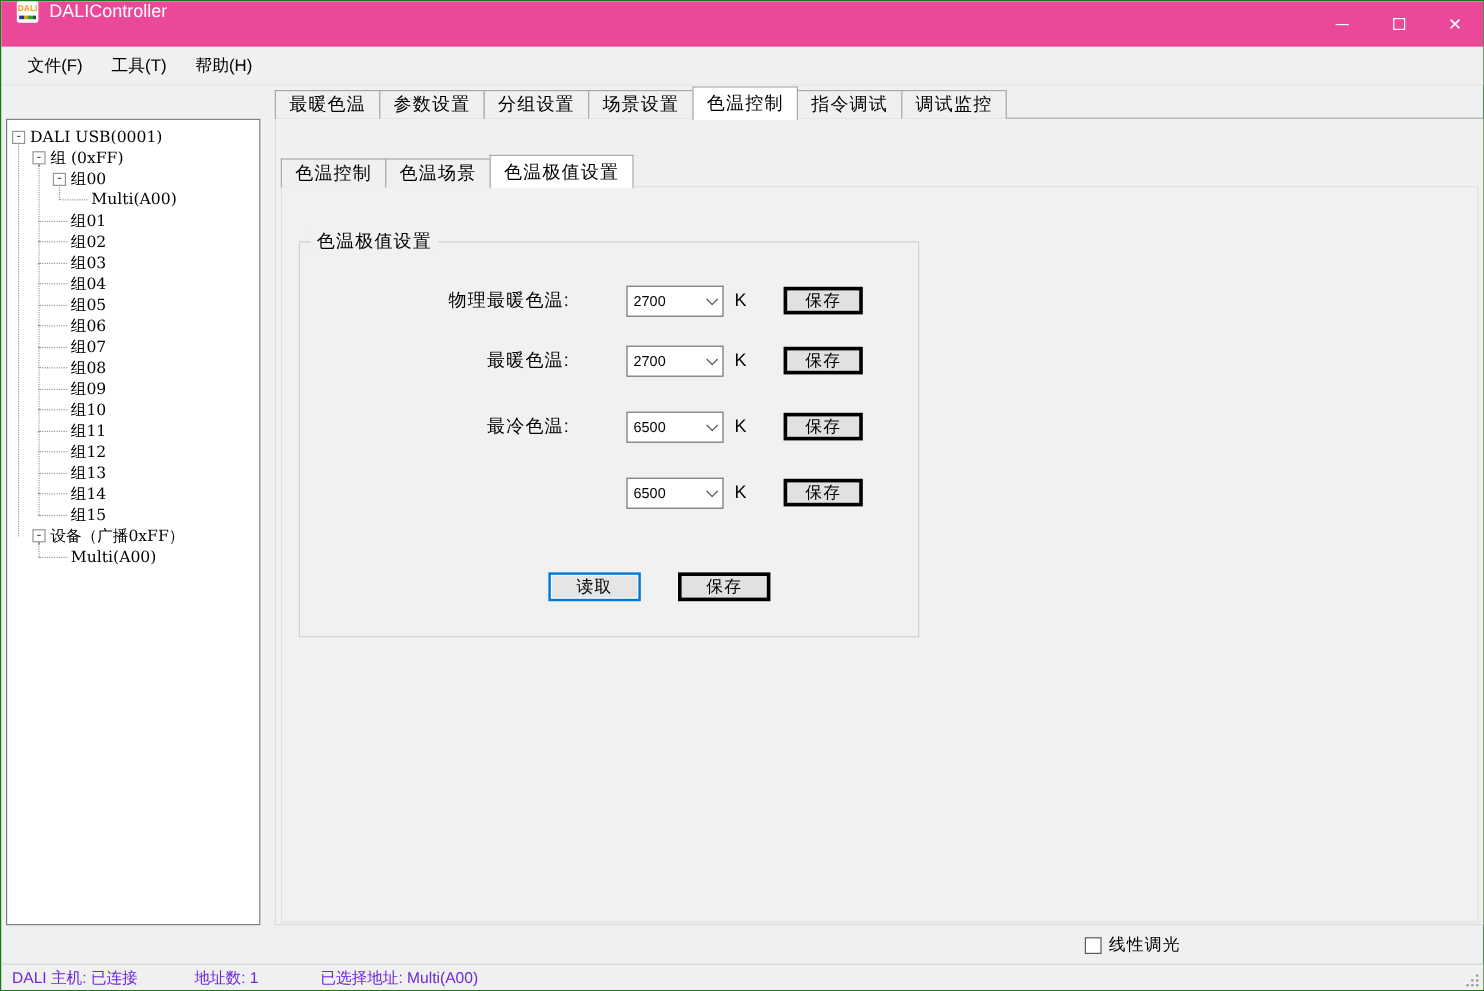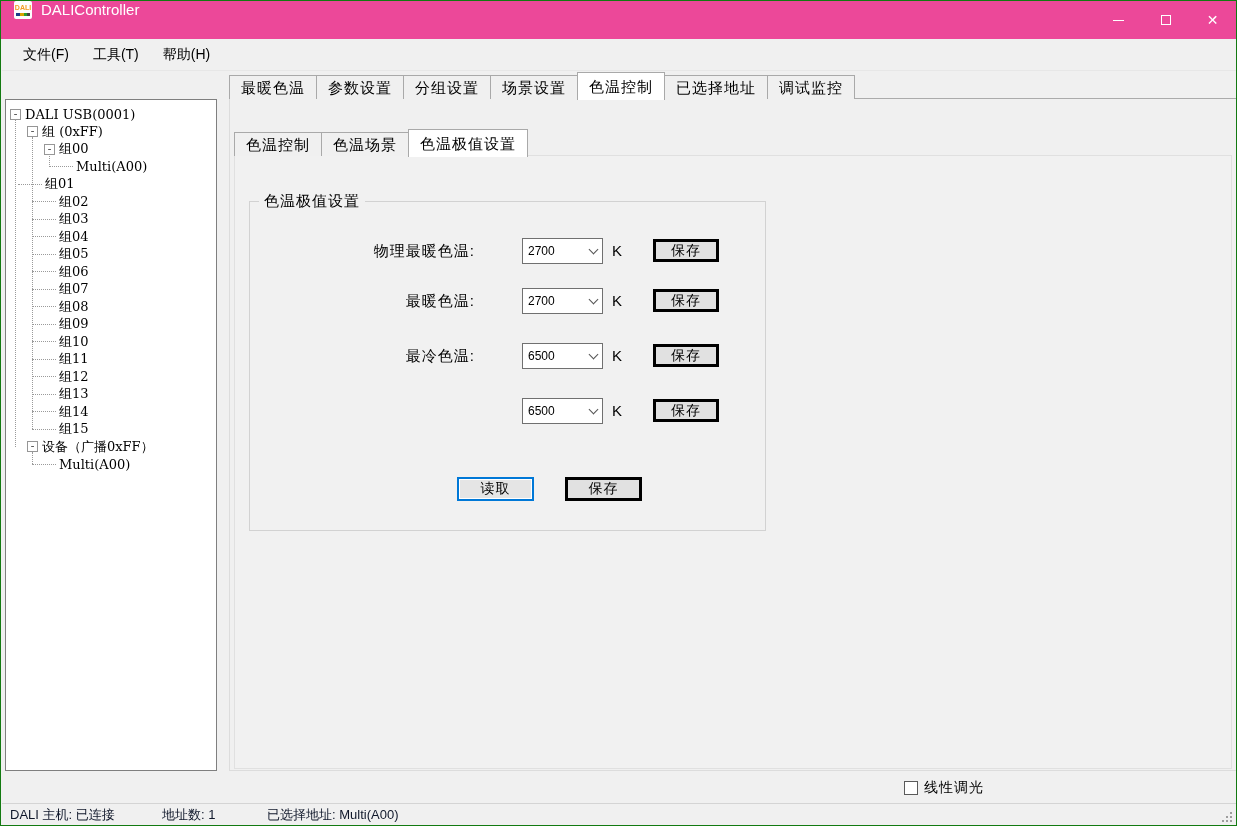--- a/index.html
+++ b/index.html
@@ -80,21 +80,21 @@
               font-size:14px; letter-spacing:1px; font-family:inherit; }
   .btn-save2 { position:absolute; left:315px; top:275px; width:77px; height:24px; }
 
   
   .checkline { position:absolute; left:903px; top:778px; display:flex; align-items:center;
                font-size:14px; letter-spacing:1px; z-index:3; }
   .checkbox { width:14px; height:14px; background:#fff; border:1px solid #5a5a5a; margin-right:6px; flex:none; }
 
   .statusbar { position:absolute; left:1px; top:802px; width:1235px; height:23px; background:#f0f0f0;
                border-top:1px solid #d4d4d4; }
-  .status-item { position:absolute; top:0; line-height:22px; font-size:13px; color:#0f172a; white-space:nowrap; }
+  .status-item { position:absolute; top:0; line-height:22px; font-size:13px; color:#6d28d9; white-space:nowrap; }
 
   .grip { position:absolute; right:5px; bottom:4px; width:12px; height:12px; }
   .grip::after { content:''; position:absolute; width:2px; height:2px; background:#9d9d9d; right:0; bottom:0;
      box-shadow:0 -4px #9d9d9d, 0 -8px #9d9d9d, -4px 0 #9d9d9d, -8px 0 #9d9d9d, -4px -4px #9d9d9d; }
 </style>
 </head>
 <body>
 
 <div class="window">
 
@@ -133,21 +133,21 @@
         <span class="tree-label">组 (0xFF)</span>
       </div>
       <div class="tree-row" style="top: 40px; left: 38px;">
         <span class="expander">-</span>
         <span class="tree-label">组00</span>
       </div>
       <div class="tree-row" style="top: 57.5px; left: 43px;">
         <span class="connector"></span>
         <span class="tree-label">Multi(A00)</span>
       </div>
-      <div class="tree-row" style="top: 75px; left: 12px;">
+      <div class="tree-row" style="top: 75px; left: 26px;">
         <span class="connector"></span>
         <span class="tree-label">组01</span>
       </div>
       <div class="tree-row" style="top: 92.5px; left: 26px;">
         <span class="connector"></span>
         <span class="tree-label">组02</span>
       </div>
       <div class="tree-row" style="top: 110px; left: 26px;">
         <span class="connector"></span>
         <span class="tree-label">组03</span>
@@ -213,21 +213,21 @@
       <div class="guide" style="left: 43px; top: 54px; height: 12.5px;"></div>
       <div class="guide" style="left: 26px; top: 351.5px; height: 12.5px;"></div>
     </div>
 
   <div class="maintabs">
       <span class="tab">最暖色温</span>
       <span class="tab">参数设置</span>
       <span class="tab">分组设置</span>
       <span class="tab">场景设置</span>
       <span class="tab selected">色温控制</span>
-      <span class="tab">已选择地址</span>
+      <span class="tab">指令调试</span>
       <span class="tab">调试监控</span>
     </div>
   <div class="mainpage"></div>
 
   <div class="subtabs">
       <span class="tab">色温控制</span>
       <span class="tab">色温场景</span>
       <span class="tab selected">色温极值设置</span>
     </div>
   <div class="subpage"></div>

